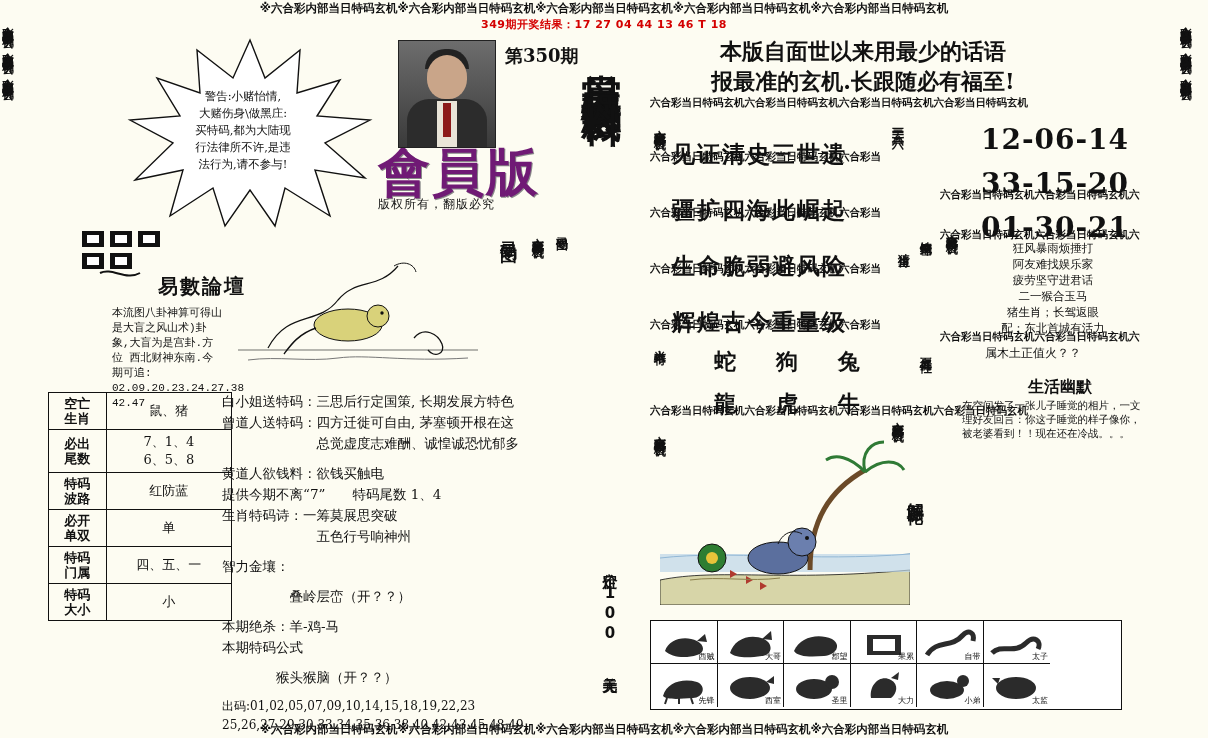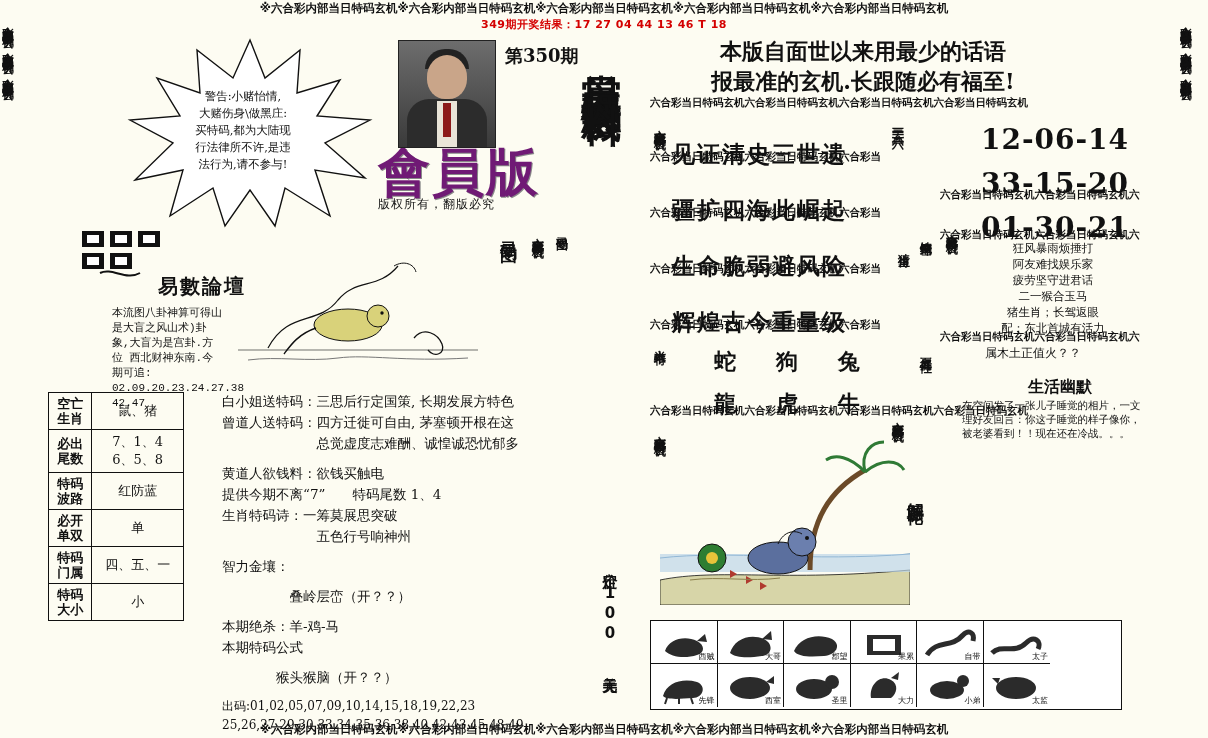--- a/index.html
+++ b/index.html
@@ -161,21 +161,21 @@
   }
 
   
   .vsmall{
     position:absolute;writing-mode:vertical-rl;text-orientation:upright;
     font-size:12px;font-weight:bold;line-height:16px;letter-spacing:1px;
   }
 
   
   table.maintable{
-    position:absolute;left:48px;top:392px;border-collapse:collapse;width:136px;
+    position:absolute;left:48px;top:392px;border-collapse:collapse;width:184px;
     font-family:"DejaVu Serif","Liberation Serif",serif;
   }
   table.maintable td{
     border:1px solid #111;text-align:center;font-size:13px;padding:3px 2px;height:26px;
   }
   td.lab{width:48px;line-height:15px;font-weight:bold;}
   td.val{width:110px;font-size:14px;}
 
   
   .centertext{

